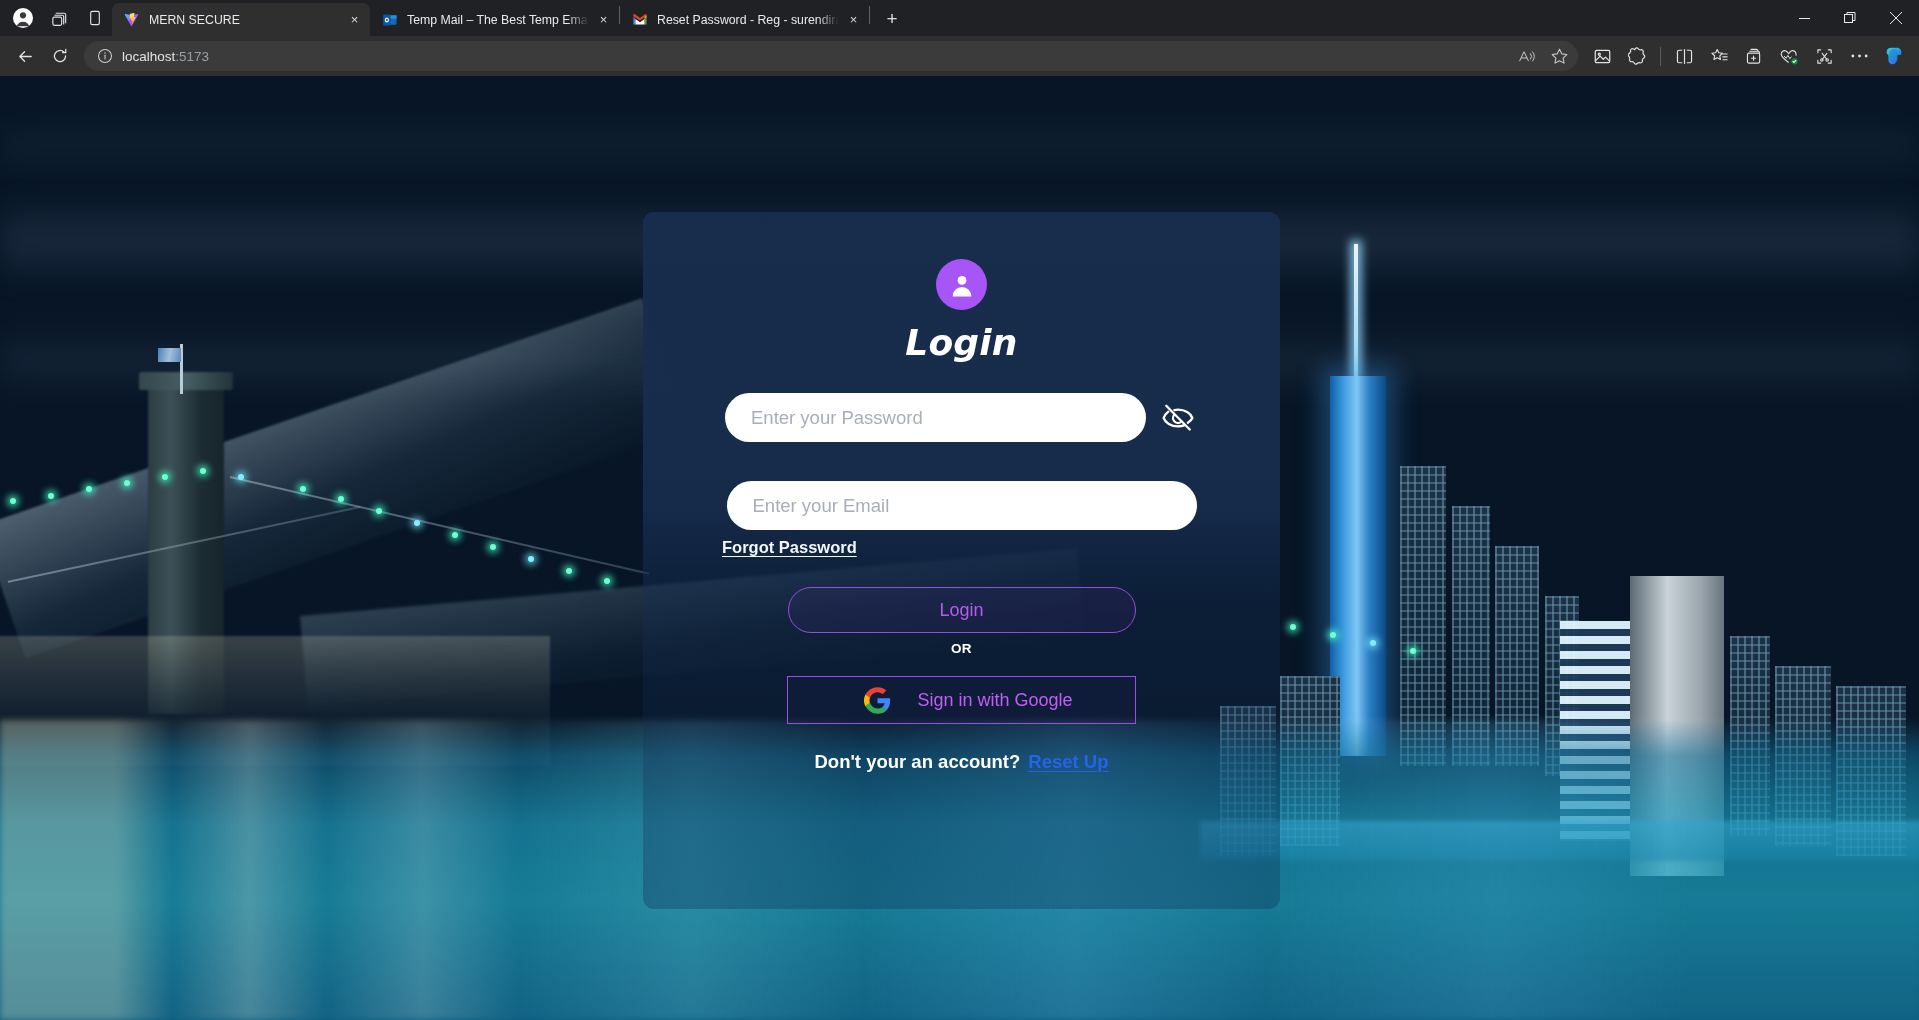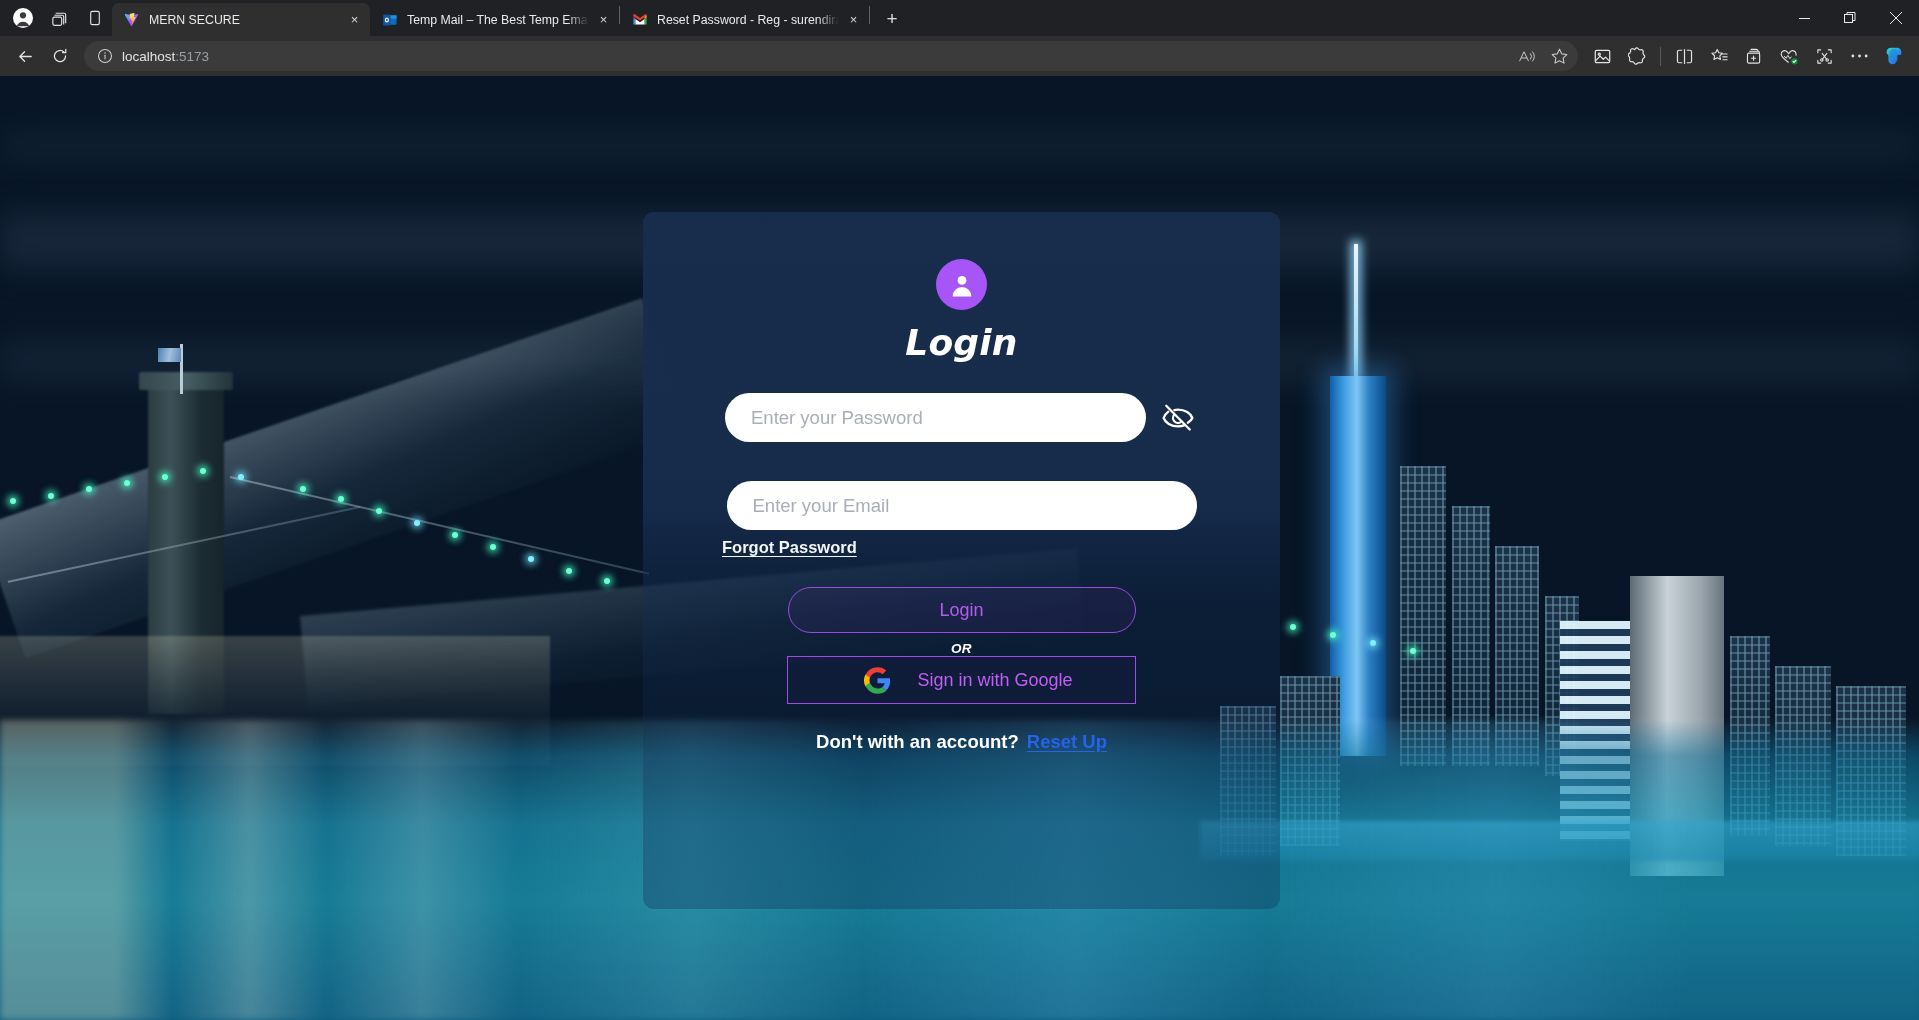--- a/index.html
+++ b/index.html
@@ -242,26 +242,26 @@
 
   .login-btn {
     width: 348px; height: 46px; margin-top: 30px;
     border: 1.5px solid #9b4ae0; border-radius: 24px;
     background: rgba(90,40,140,0.14);
     color: #b45cf0; font-size: 18px;
     display: flex; align-items: center; justify-content: center;
   }
 
   .or {
-    margin-top: 8px; font-size: 13.5px; font-style: italic; font-weight: bold;
+    margin-top: 8px; font-size: 13.5px; font-weight: bold;
     color: #ffffff; letter-spacing: .4px;
   }
 
   .google-btn {
-    width: 349px; height: 48px; margin-top: 0;
+    width: 349px; height: 48px; margin-top: 20px;
     border: 1.3px solid #a24ae6; background: rgba(70,30,120,0.10);
     display: flex; align-items: center; justify-content: center; gap: 26px;
     padding-left: 14px;
   }
   .g-logo { width: 27px; height: 27px; flex: 0 0 27px; }
   .g-logo svg { display: block; }
   .google-btn span { color: #c05ef5; font-size: 18px; }
 
   .signup-line {
     margin-top: 27px; font-size: 18.5px; font-weight: bold; color: #ffffff;
@@ -606,19 +606,19 @@
             <path fill="#EA4335" d="M24 9.5c3.5 0 6.6 1.2 9 3.6l6.7-6.7C35.6 2.6 30.2.5 24 .5 14.6.5 6.5 5.9 2.6 13.8l7.9 6.1C12.4 14 17.7 9.5 24 9.5z"></path>
             <path fill="#4285F4" d="M46.5 24.5c0-1.6-.15-3.2-.43-4.7H24v9.1h12.7c-.55 2.9-2.2 5.4-4.7 7.1l7.6 5.9c4.4-4.1 6.9-10.2 6.9-17.4z"></path>
             <path fill="#FBBC05" d="M10.5 28.6a14.6 14.6 0 0 1 0-9.3l-7.9-6.1a24 24 0 0 0 0 21.5z"></path>
             <path fill="#34A853" d="M24 47.5c6.5 0 11.9-2.1 15.9-5.8l-7.6-5.9c-2.1 1.4-4.8 2.3-8.3 2.3-6.3 0-11.6-4.5-13.5-10.5l-7.9 6.1C6.5 41.6 14.6 47.5 24 47.5z"></path>
           </svg>
         </span>
         <span>Sign in with Google</span>
       </div>
 
       <div class="signup-line">
-        <span>Don't with an account?</span>
+        <span>Don't your an account?</span>
         <a class="link">Reset Up</a>
       </div>
 
     </div>
   </div>
 </div>
 
 </body></html>

